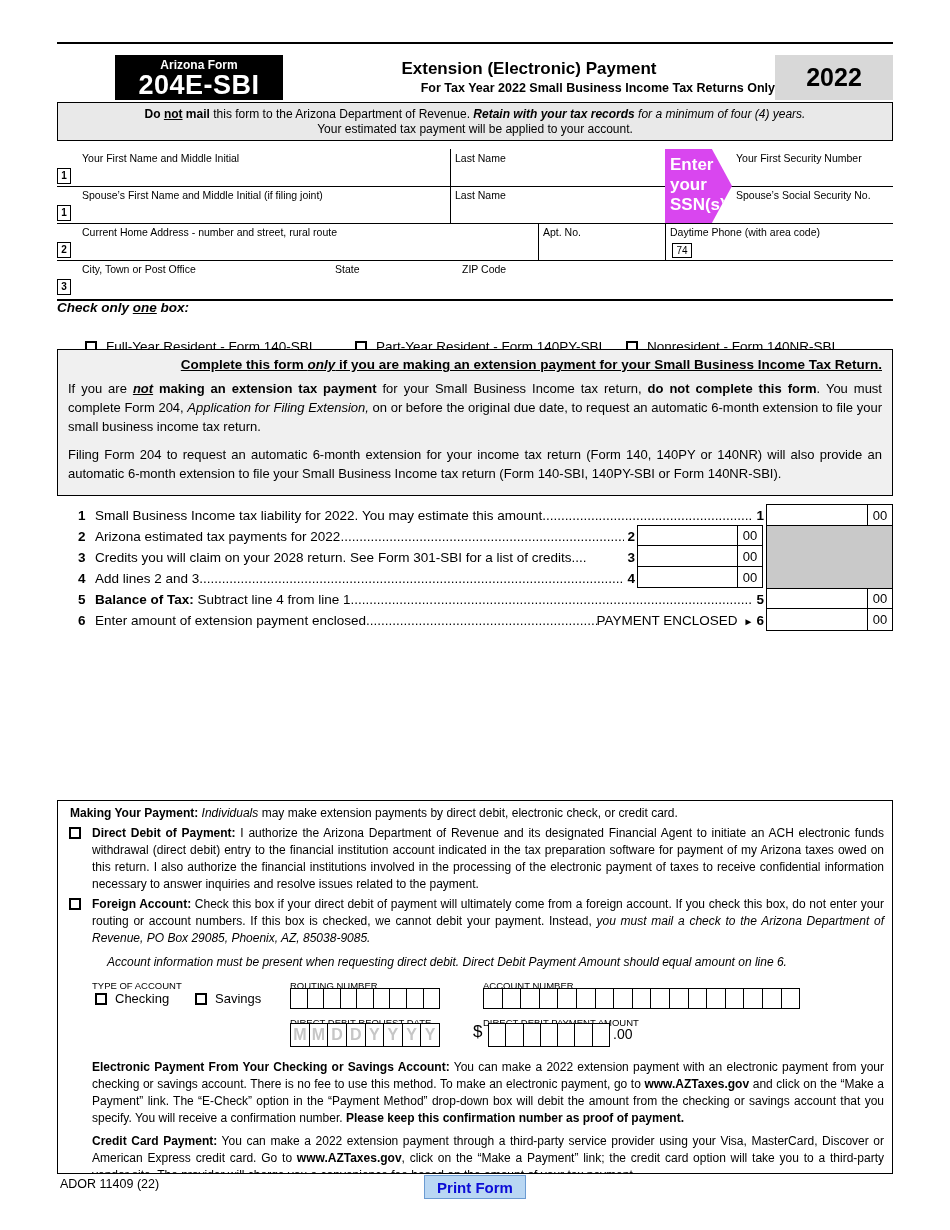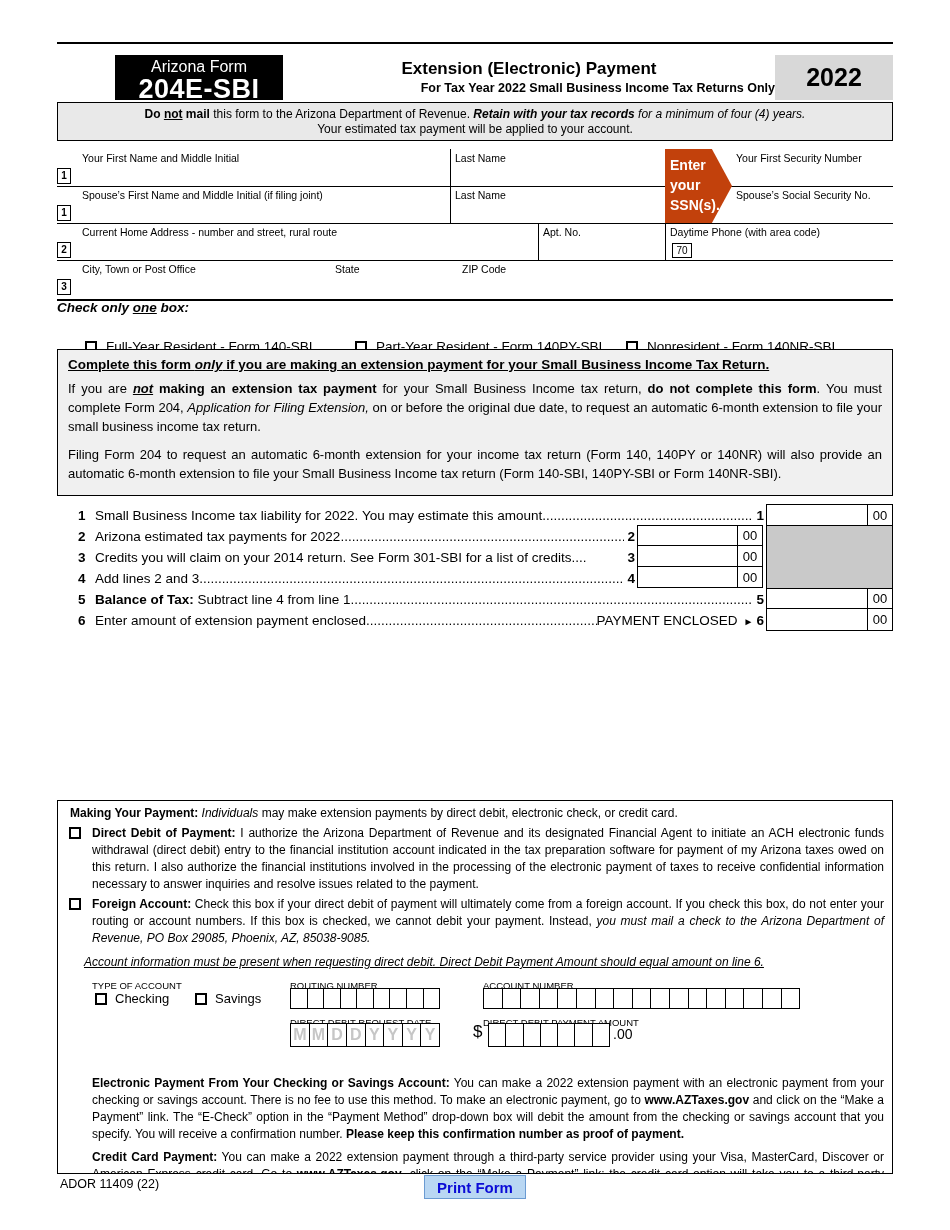--- a/index.html
+++ b/index.html
@@ -12,21 +12,21 @@
   }
   .ul { text-decoration: underline; }
   .it { font-style: italic; }
   .bd { font-weight: bold; }
 
   
   .top-rule { position:absolute; left:57px; top:42px; width:836px; border-top:2px solid #000; }
   .header { position:absolute; left:57px; top:55px; width:836px; height:45px; display:flex; }
   .header-spacer { width:58px; }
   .form-id-box { width:168px; background:#000; color:#fff; text-align:center; padding-top:3px; }
-  .az-form { font-size:16px; font-weight:normal; }
+  .az-form { font-size:12px; font-weight:bold; }
   .form-num { font-size:27px; font-weight:bold; margin-top:-2px; letter-spacing:.5px; }
   .header-center { flex:1; text-align:center; padding-top:4px; }
   .form-title { font-size:17px; font-weight:bold; }
   .form-subtitle { font-size:12.5px; font-weight:bold; margin-top:2px;text-align:right; }
   .year-box { width:118px; background:#d8d8d8; font-size:25px; font-weight:bold; text-align:center; line-height:45px; }
 
   
   .notice {
     position:absolute; left:57px; top:102px; width:836px; height:39px;
     border:1.5px solid #000; background:#e9e9e9;
@@ -42,38 +42,38 @@
   .pad25 { padding-left:25px; }
   .code-box {
     position:absolute; left:0; width:14px; height:16px; border:1px solid #000; background:#fff;
     font-size:10px; font-weight:bold; text-align:center; line-height:14px; z-index:3;
   }
   .phone-code {
     position:absolute; left:7px; top:20px; width:20px; height:15px; border:1px solid #000;
     font-size:10px; text-align:center; line-height:13px; background:#fff;
   }
   .ssn-arrow {
-    position:absolute; left:608px; top:0; width:67px; height:74px; background:#c2410c; color:#fff;
+    position:absolute; left:608px; top:0; width:67px; height:74px; background:#d946ef; color:#fff;
     clip-path: polygon(0 0, 70% 0, 100% 50%, 70% 100%, 0 100%);
-    font-size:14px; font-weight:bold; line-height:20px; padding:6px 0 0 5px; z-index:2;
+    font-size:17px; font-weight:bold; line-height:20px; padding:6px 0 0 5px; z-index:2;
   }
 
   
   .check-section { position:absolute; left:57px; top:300px; width:836px; font-size:13.5px; }
   .check-heading { font-weight:bold; font-style:italic; }
   .check-options { position:relative; height:22px; margin-top:24px; }
   .check-opt { position:absolute; top:0; display:flex; align-items:center; gap:9px; }
   .cb { width:12px; height:12px; border:2px solid #000; background:#fff; flex:none; }
 
   
   .ibox {
     position:absolute; left:57px; top:349px; width:836px; height:147px;
     border:1.5px solid #000; background:#f0f0f0; padding:7px 10px; overflow:hidden;
   }
-  .ibox-heading { text-align:left; font-weight:bold; font-size:13.5px; text-decoration:underline; margin-bottom:7px; }
+  .ibox-heading { text-align:right; font-weight:bold; font-size:13.5px; text-decoration:underline; margin-bottom:7px; }
   .ibox p { margin:0 0 9px; font-size:13px; line-height:19px; text-align:justify; }
   .biu { font-weight:bold; font-style:italic; text-decoration:underline; }
 
   
   .tax-lines { position:absolute; left:57px; top:504px; width:836px; height:130px; font-size:13.5px; }
   .tax-row { position:absolute; left:0; height:21px; line-height:21px; display:flex; align-items:baseline; padding-left:21px; }
   .ln-num { font-weight:bold; width:17px; flex:none; }
   .ln-text { white-space:nowrap; flex:none; }
   .leader { flex:1 1 auto; min-width:0; overflow:hidden; white-space:nowrap; }
   .ln-ref { font-weight:bold; flex:none; margin-left:3px; }
@@ -84,31 +84,31 @@
   .gray-panel { position:absolute; left:709px; top:22px; width:127px; height:62px; background:#c9c9c9; border-left:1px solid #000; border-right:1px solid #000; }
 
   
   .paybox {
     position:absolute; left:57px; top:800px; width:836px; height:374px;
     border:1.5px solid #000; padding:4px 8px; font-size:12px; line-height:17px; overflow:hidden;
   }
   .pb-p { margin:0; text-align:justify; padding-left:4px; }
   .pb-check { position:relative; padding-left:26px; margin-top:3px; text-align:justify; }
   .pb-cb { position:absolute; left:3px; top:2px; width:12px; height:12px; border:2px solid #000; background:#fff; }
-  .pb-note { font-style:italic; margin:7px 0 0 18px;text-decoration:underline; }
+  .pb-note { font-style:italic; margin:7px 0 0 41px; }
   .pb-fields { position:relative; margin:6px 0 0 26px; height:74px; }
   .f-label { position:absolute; font-size:9.5px; }
   .f-check { position:absolute; top:13px; display:flex; align-items:center; gap:8px; font-size:13px; }
   .cellrow { position:absolute; display:flex; border:1px solid #000; background:#fff; }
   .cellrow .cell { flex:1; border-right:1px solid #000; text-align:center; }
   .cellrow .cell:last-child { border-right:none; }
   .date-cells .cell { font-size:16px; font-weight:bold; color:#c6c6c6; line-height:22px; }
   .dollar { position:absolute; left:381px; top:46px; font-size:17px; }
   .cents-suffix { position:absolute; left:521px; top:49px; font-size:14px; }
-  .pb-indent { margin-left:26px; margin-top:24px; text-align:justify; }
+  .pb-indent { margin-left:26px; margin-top:8px; text-align:justify; }
 
   
   .ador { position:absolute; left:60px; top:1177px; font-size:12.5px; }
   .print-btn {
     position:absolute; left:424px; top:1175px; width:102px; height:24px;
     background:#b9d7f3; border:1px solid #6b9bd2; color:#0b0bd6;
     font-weight:bold; font-size:15px; font-family:"Liberation Sans", sans-serif;
     text-align:center; padding:0; cursor:pointer;
   }
 </style>
@@ -176,21 +176,21 @@
     </div>
 
     <div class="id-cell pad25" style="left:0; top:74px; width:481px; height:37px">
       <span>Current Home Address - number and street, rural route</span>
     </div>
     <div class="id-cell" style="left:481px; top:74px; width:127px; height:37px">
       <span>Apt. No.</span>
     </div>
     <div class="id-cell" style="left:608px; top:74px; width:228px; height:37px">
       <span>Daytime Phone (with area code)</span>
-      <span class="phone-code">70</span>
+      <span class="phone-code">74</span>
     </div>
     <div class="code-box" style="top:93px">2</div>
 
     <div class="id-cell" style="left:270px; top:111px; width:120px; height:39px; padding-left:8px">
       <span>State</span>
     </div>
     <div class="id-cell pad25" style="left:0; top:111px; width:270px; height:39px">
       <span>City, Town or Post Office</span>
     </div>
     <div class="id-cell" style="left:390px; top:111px; width:446px; height:39px; padding-left:15px">
@@ -232,21 +232,21 @@
       <span class="ln-ref">1</span>
     </div>
     <div class="tax-row" style="top:22px; width:578px">
       <span class="ln-num">2</span>
       <span class="ln-text">Arizona estimated tax payments for 2022 </span>
       <span class="leader">................................................................................................................................................</span>
       <span class="ln-ref">2</span>
     </div>
     <div class="tax-row" style="top:43px; width:578px">
       <span class="ln-num">3</span>
-      <span class="ln-text">Credits you will claim on your 2014 return.  See Form 301-SBI for a list of credits....</span>
+      <span class="ln-text">Credits you will claim on your 2028 return.  See Form 301-SBI for a list of credits....</span>
       <span class="leader"></span>
       <span class="ln-ref">3</span>
     </div>
     <div class="tax-row" style="top:64px; width:578px">
       <span class="ln-num">4</span>
       <span class="ln-text">Add lines 2 and 3 </span>
       <span class="leader">................................................................................................................................................</span>
       <span class="ln-ref">4</span>
     </div>
     <div class="tax-row" style="top:85px; width:707px">

